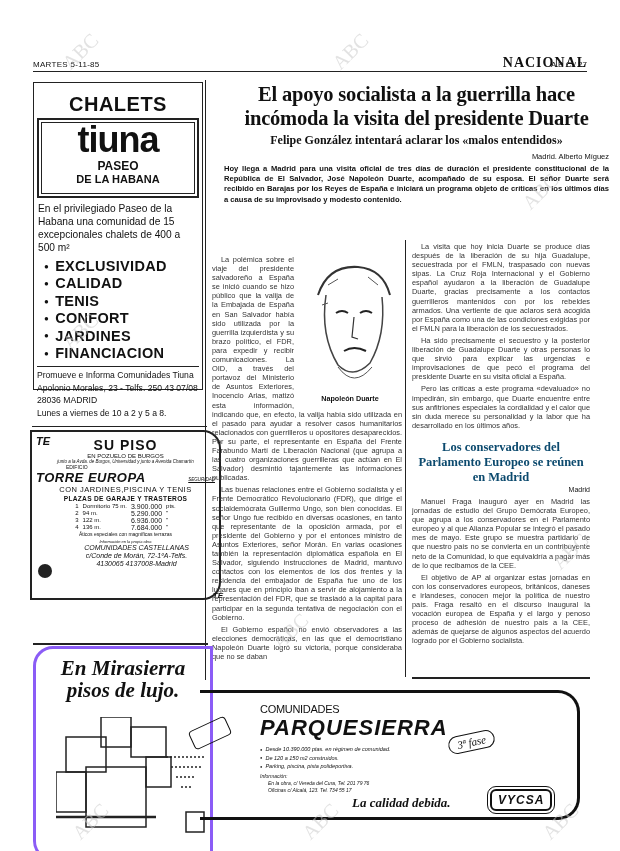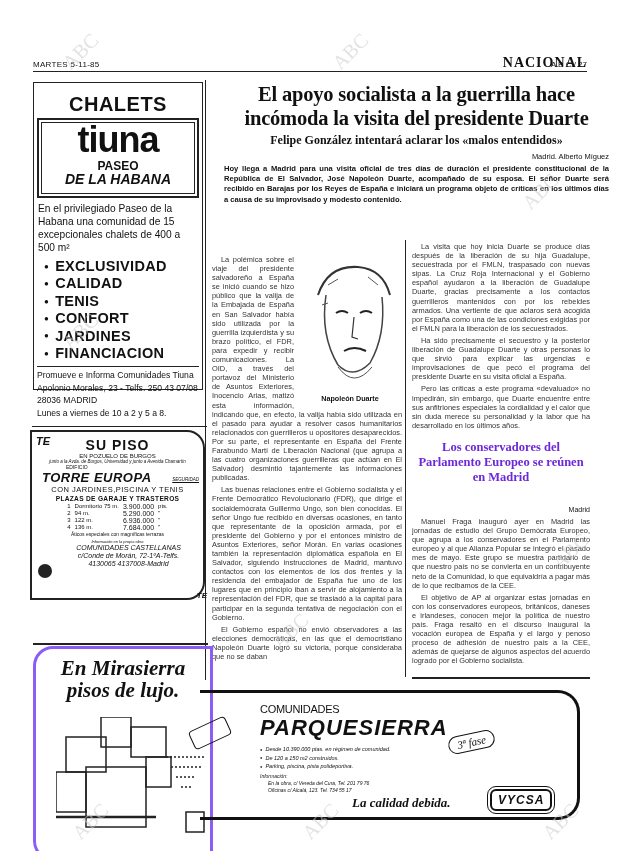--- a/index.html
+++ b/index.html
@@ -10,36 +10,36 @@
   .header .date { position: absolute; left: 0; top: 10px; font-size: 8px; letter-spacing: 0.3px; }
   .header .section { position: absolute; left: 0; right: 0; top: 5px; text-align: right; font-family: "Liberation Serif", serif; font-weight: bold; font-size: 14px; letter-spacing: 1px; }
   .header .pagenum { position: absolute; right: 0; top: 10px; font-size: 8px; }
 
   
   .ad-chalets { position: absolute; left: 33px; top: 82px; width: 170px; height: 308px; border: 1.2px solid #222; }
   .ad-chalets .title { text-align: center; font-family: "Liberation Sans", sans-serif; font-weight: 900; font-size: 20px; letter-spacing: 0.5px; margin-top: 10px; }
   .ad-chalets .logo-box { margin: 2px 3px; border: 2px solid #222; outline: 1px solid #222; outline-offset: -5px; height: 80px; text-align: center; position: relative; }
   .ad-chalets .logo { font-size: 36px; font-weight: bold; line-height: 40px; letter-spacing: -1px; }
   .ad-chalets .logo-sub1 { font-size: 12px; font-weight: bold; line-height: 12px; }
-  .ad-chalets .logo-sub2 { font-size: 14px; font-weight: bold; line-height: 14px; font-style: italic; }
+  .ad-chalets .logo-sub2 { font-size: 11px; font-weight: bold; line-height: 14px; }
   .ad-chalets .desc { font-size: 10.2px; line-height: 13px; padding: 2px 4px; }
   .ad-chalets ul { list-style: none; padding: 2px 6px 2px 10px; }
   .ad-chalets li { font-weight: 900; font-size: 14.5px; line-height: 16.4px; letter-spacing: 0.3px; }
   .ad-chalets li::before { content: "\25CF"; font-size: 8px; margin-right: 6px; vertical-align: middle; }
   .ad-chalets .contact { border-top: 1.5px solid #222; margin: 2px 3px 0; font-size: 8.6px; line-height: 12.5px; padding-top: 2px; }
 
   
-  .ad-supiso { position: absolute; left: 30px; top: 430px; width: 175px; height: 170px; border: 2px solid #222; border-radius: 0 18px 18px 0; padding: 3px 4px; }
+  .ad-supiso { position: absolute; left: 30px; top: 430px; width: 191px; height: 170px; border: 2px solid #222; border-radius: 0 18px 18px 0; padding: 3px 4px; }
   .ad-supiso .topline { position: absolute; left: 0; top: -6px; width: 175px; border-top: 1.5px solid #222; }
   .ad-supiso .te-logo { position: absolute; left: 4px; top: 3px; font-weight: 900; font-style: italic; font-size: 11px; }
   .ad-supiso .t1 { text-align: center; font-weight: 900; font-size: 14px; letter-spacing: 1px; margin-top: 2px; }
   .ad-supiso .t2 { text-align: center; font-size: 6px; }
   .ad-supiso .t3 { text-align: center; font-size: 4.5px; font-style: italic; }
   .ad-supiso .edificio { font-size: 5px; margin-left: 30px; }
-  .ad-supiso .torre { font-size: 13px; font-style: italic; font-weight: bold; letter-spacing: 0.5px; margin-left: 6px; }
+  .ad-supiso .torre { font-size: 13px; font-style: italic; font-weight: bold; letter-spacing: 0.5px; }
   .ad-supiso .tag { font-size: 4.5px; font-style: italic; float: right; margin-top: -8px; text-decoration: underline; }
   .ad-supiso .t4 { text-align: center; font-size: 7.5px; letter-spacing: 0.5px; }
   .ad-supiso .t5 { text-align: center; font-size: 6.6px; font-weight: 900; letter-spacing: 0.3px; margin-top: 1px; }
   .ad-supiso table { margin: 1px auto 0; border-collapse: collapse; font-size: 6px; }
   .ad-supiso td { padding: 0 2px; line-height: 7px; }
   .ad-supiso td.price { font-size: 7px; }
   .ad-supiso .t6 { text-align: center; font-size: 5px; }
   .ad-supiso .t7 { text-align: center; font-size: 4px; font-style: italic; margin-top: 2px; }
   .ad-supiso .footer { font-size: 7px; line-height: 8px; text-align: center; font-style: italic; margin-left: 22px; }
   .ad-supiso .footer-logo { position: absolute; left: 6px; bottom: 20px; width: 14px; height: 14px; border-radius: 50%; background: #222; }
@@ -56,21 +56,21 @@
   .col { position: absolute; font-size: 7.4px; line-height: 9.1px; text-align: justify; color: #333; }
   .col p { text-indent: 9px; margin-bottom: 3px; }
   .col1 { left: 212px; top: 255px; width: 190px; }
   .col2 { left: 412px; top: 242px; width: 178px; }
   .col-divider { position: absolute; left: 405px; top: 240px; height: 437px; border-left: 1px solid #222; }
 
   .portrait { float: right; width: 104px; height: 150px; margin: 0 0 2px 4px; position: relative; }
   .portrait svg { width: 104px; height: 138px; }
   .portrait .caption { position: absolute; bottom: 2px; left: 0; right: 0; text-align: center; font-size: 7.2px; font-weight: bold; color: #111; }
 
-  .sub-article-head { font-family: "Liberation Serif", serif; font-weight: bold; font-size: 12.5px; line-height: 15px; text-align: center; margin: 10px 0 20px; color: #6d28d9; text-indent: 0; }
+  .sub-article-head { font-family: "Liberation Serif", serif; font-weight: bold; font-size: 12.5px; line-height: 15px; text-align: center; margin: 10px 0 0; color: #0c4a6e; text-indent: 0; }
   .sub-byline { text-align: right; font-size: 7px; color: #111; margin-bottom: 3px; }
   .col2-bottomrule { position: absolute; left: 412px; top: 677px; width: 178px; border-top: 2px solid #222; }
 
   
   .ad-mirasierra { position: absolute; left: 33px; top: 610px; width: 180px; height: 215px; border: 3px solid #8b5cf6; border-radius: 20px 0 0 20px; margin-top: 36px; }
   .ad-mirasierra .topline { position: absolute; left: -3px; top: -6px; width: 175px; border-top: 2px solid #222; }
   .ad-mirasierra .title { font-family: "Liberation Serif", serif; font-style: italic; font-weight: bold; font-size: 21px; line-height: 22px; text-align: center; margin-top: 8px; }
   .ad-mirasierra .plan { position: absolute; left: 20px; top: 68px; width: 150px; height: 120px; }
 
   .ad-parque { position: absolute; left: 200px; top: 690px; width: 380px; height: 130px; border: 3px solid #111; border-left: none; border-radius: 0 22px 22px 0; }

